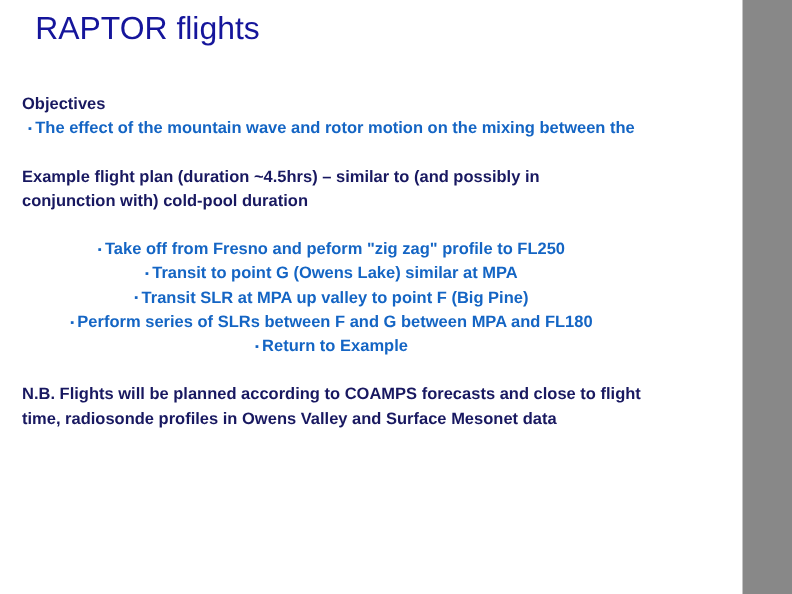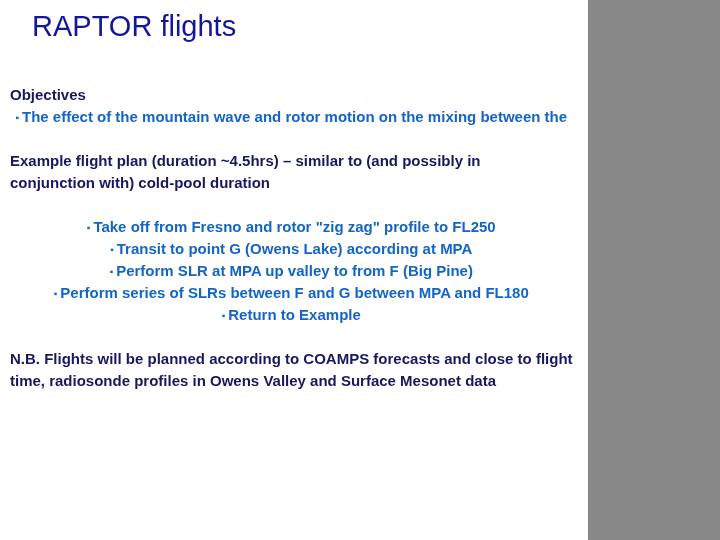--- a/index.html
+++ b/index.html
@@ -4,39 +4,39 @@
 <style>
   :root {
     --title_blue: #15159b;
     --navy: #181860;
     --blue: #1465c4;
     --bg: #ffffff;
   }
   html, body { margin: 0; padding: 0; background: #888; }
   .slide {
     position: relative;
-    width: 588px;
+    width: 675px;
     height: 540px;
     background: var(--bg);
     font-family: "Liberation Sans", "DejaVu Sans", sans-serif;
     overflow: hidden;
   }
   .slide-title {
     position: absolute;
     left: 32px;
     top: 10px;
     font-size: 29px;
     font-weight: 500;
     color: var(--title_blue);
     white-space: nowrap;
     letter-spacing: 0px;
   }
   .body-text {
     position: absolute;
-    left: 10px;
+    left: 20px;
     top: 84px;
     font-size: 15px;
     font-weight: 700;
     line-height: 22px;
   }
   .line { height: 22px; white-space: nowrap; }
   .spacer { height: 22px; }
   .navy { color: var(--navy); }
   .blue { color: var(--blue); text-align: center; }
   .bullet {
@@ -59,23 +59,23 @@
 
     <div class="line blue"><span class="bullet">▪</span><span>The effect of the mountain wave and rotor motion on the mixing between the</span></div>
 
     <div class="spacer"></div>
 
     <div class="line navy">Example flight plan (duration ~4.5hrs) – similar to (and possibly in</div>
     <div class="line navy">conjunction with) cold-pool duration</div>
 
     <div class="spacer"></div>
 
-    <div class="line blue"><span class="bullet">▪</span><span>Take off from Fresno and rotor "zig zag" profile to FL250</span></div>
-    <div class="line blue"><span class="bullet">▪</span><span>Transit to point G (Owens Lake) according at MPA</span></div>
-    <div class="line blue"><span class="bullet">▪</span><span>Perform SLR at MPA up valley to from F (Big Pine)</span></div>
+    <div class="line blue"><span class="bullet">▪</span><span>Take off from Fresno and peform "zig zag" profile to FL250</span></div>
+    <div class="line blue"><span class="bullet">▪</span><span>Transit to point G (Owens Lake) similar at MPA</span></div>
+    <div class="line blue"><span class="bullet">▪</span><span>Transit SLR at MPA up valley to point F (Big Pine)</span></div>
     <div class="line blue"><span class="bullet">▪</span><span>Perform series of SLRs between F and G between MPA and FL180</span></div>
     <div class="line blue"><span class="bullet">▪</span><span>Return to Example</span></div>
 
     <div class="spacer"></div>
 
     <div class="line navy">N.B. Flights will be planned according to COAMPS forecasts and close to flight</div>
     <div class="line navy">time, radiosonde profiles in Owens Valley and Surface Mesonet data</div>
 
   </div>
 </div>

